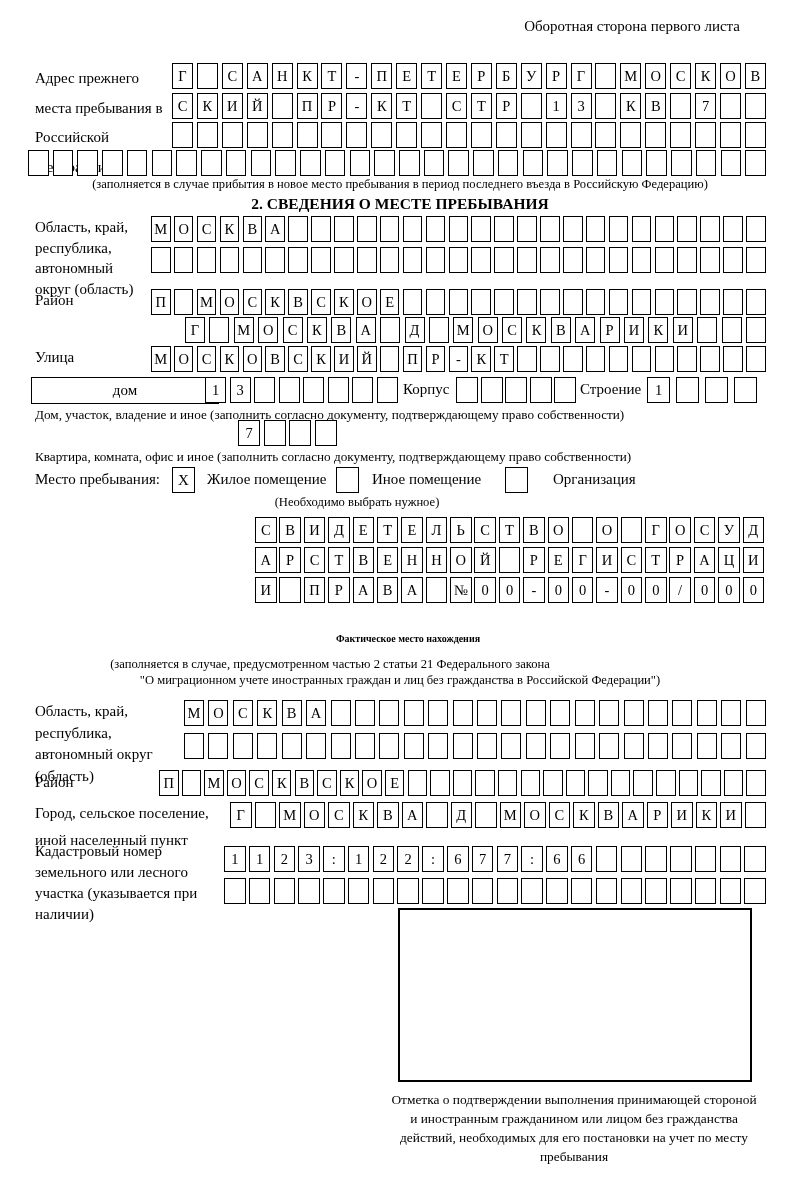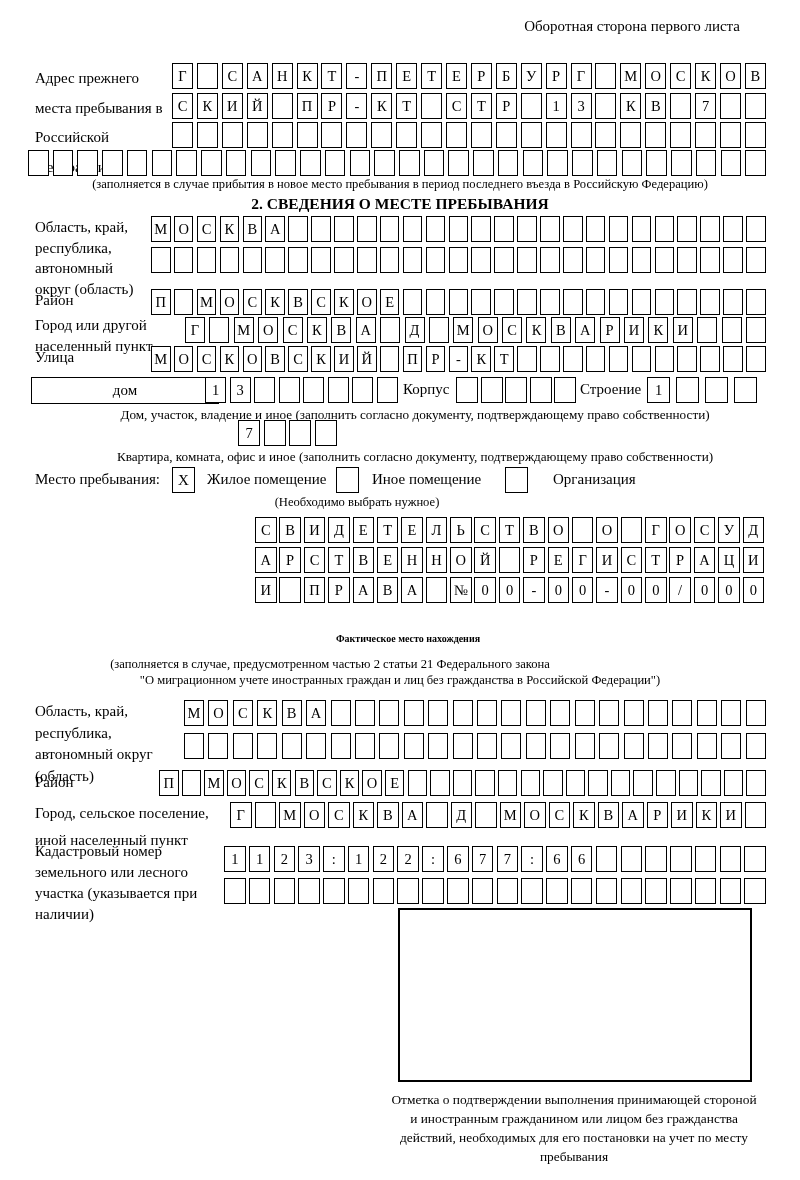--- a/index.html
+++ b/index.html
@@ -4,21 +4,21 @@
 <style>
   * { margin:0; padding:0; box-sizing:border-box; }
   html,body { background:#fff; }
   body { font-family:"Liberation Serif", serif; color:#000; }
   #page { position:relative; width:800px; height:1180px; background:#fff; overflow:hidden; }
   .abs { position:absolute; }
   .hdr { font-size:15px; text-align:right; }
   .title { font-weight:bold; font-size:15.5px; text-align:center;font-family:Liberation Serif, serif; }
   .lbl { font-size:15px; }
   .note { font-size:12.6px; text-align:center; }
-  .cap { font-size:13.2px;text-align:center; }
+  .cap { font-size:13.2px; }
   .boxrow { display:flex; justify-content:space-between; height:26px; }
   .gaprow { display:flex; justify-content:flex-start; height:26px; }
   .cbox { height:26px; border:1.5px solid #000; display:flex; align-items:center; justify-content:center;
           font-size:14.5px; flex:0 0 auto; background:#fff; }
   .bw21 .cbox{width:21px} .bw205 .cbox{width:20.5px} .bw195 .cbox{width:19.5px}
   .bw20 .cbox{width:20px} .bw215 .cbox{width:21.5px} .bw22 .cbox{width:22px} .bw23 .cbox{width:23px}
   .g35{gap:3.5px} .g25{gap:2.5px} .g6{gap:6px}
   .widebox { border:1.5px solid #000; height:27px; display:flex; align-items:center; justify-content:center; font-size:15px; background:#fff; }
   .checkbox { width:23px; height:26px; border:1.5px solid #000; display:flex; align-items:center; justify-content:center; font-size:15px; background:#fff; }
   .stampbox { border:2px solid #000; background:#fff; }
@@ -229,21 +229,20 @@
       <span class="cbox"></span>
       <span class="cbox"></span>
       <span class="cbox"></span>
       <span class="cbox"></span>
       <span class="cbox"></span>
       <span class="cbox"></span>
       <span class="cbox"></span>
       <span class="cbox"></span>
     </div>
 
-  <div class="abs lbl" style="left:35px;top:315px;width:155px;line-height:21px">Город или другой населенный пункт</div>
   <div class="abs boxrow bw20" style="left:185px;top:317px;width:581px">
       <span class="cbox">Г</span>
       <span class="cbox"></span>
       <span class="cbox">М</span>
       <span class="cbox">О</span>
       <span class="cbox">С</span>
       <span class="cbox">К</span>
       <span class="cbox">В</span>
       <span class="cbox">А</span>
       <span class="cbox"></span>

